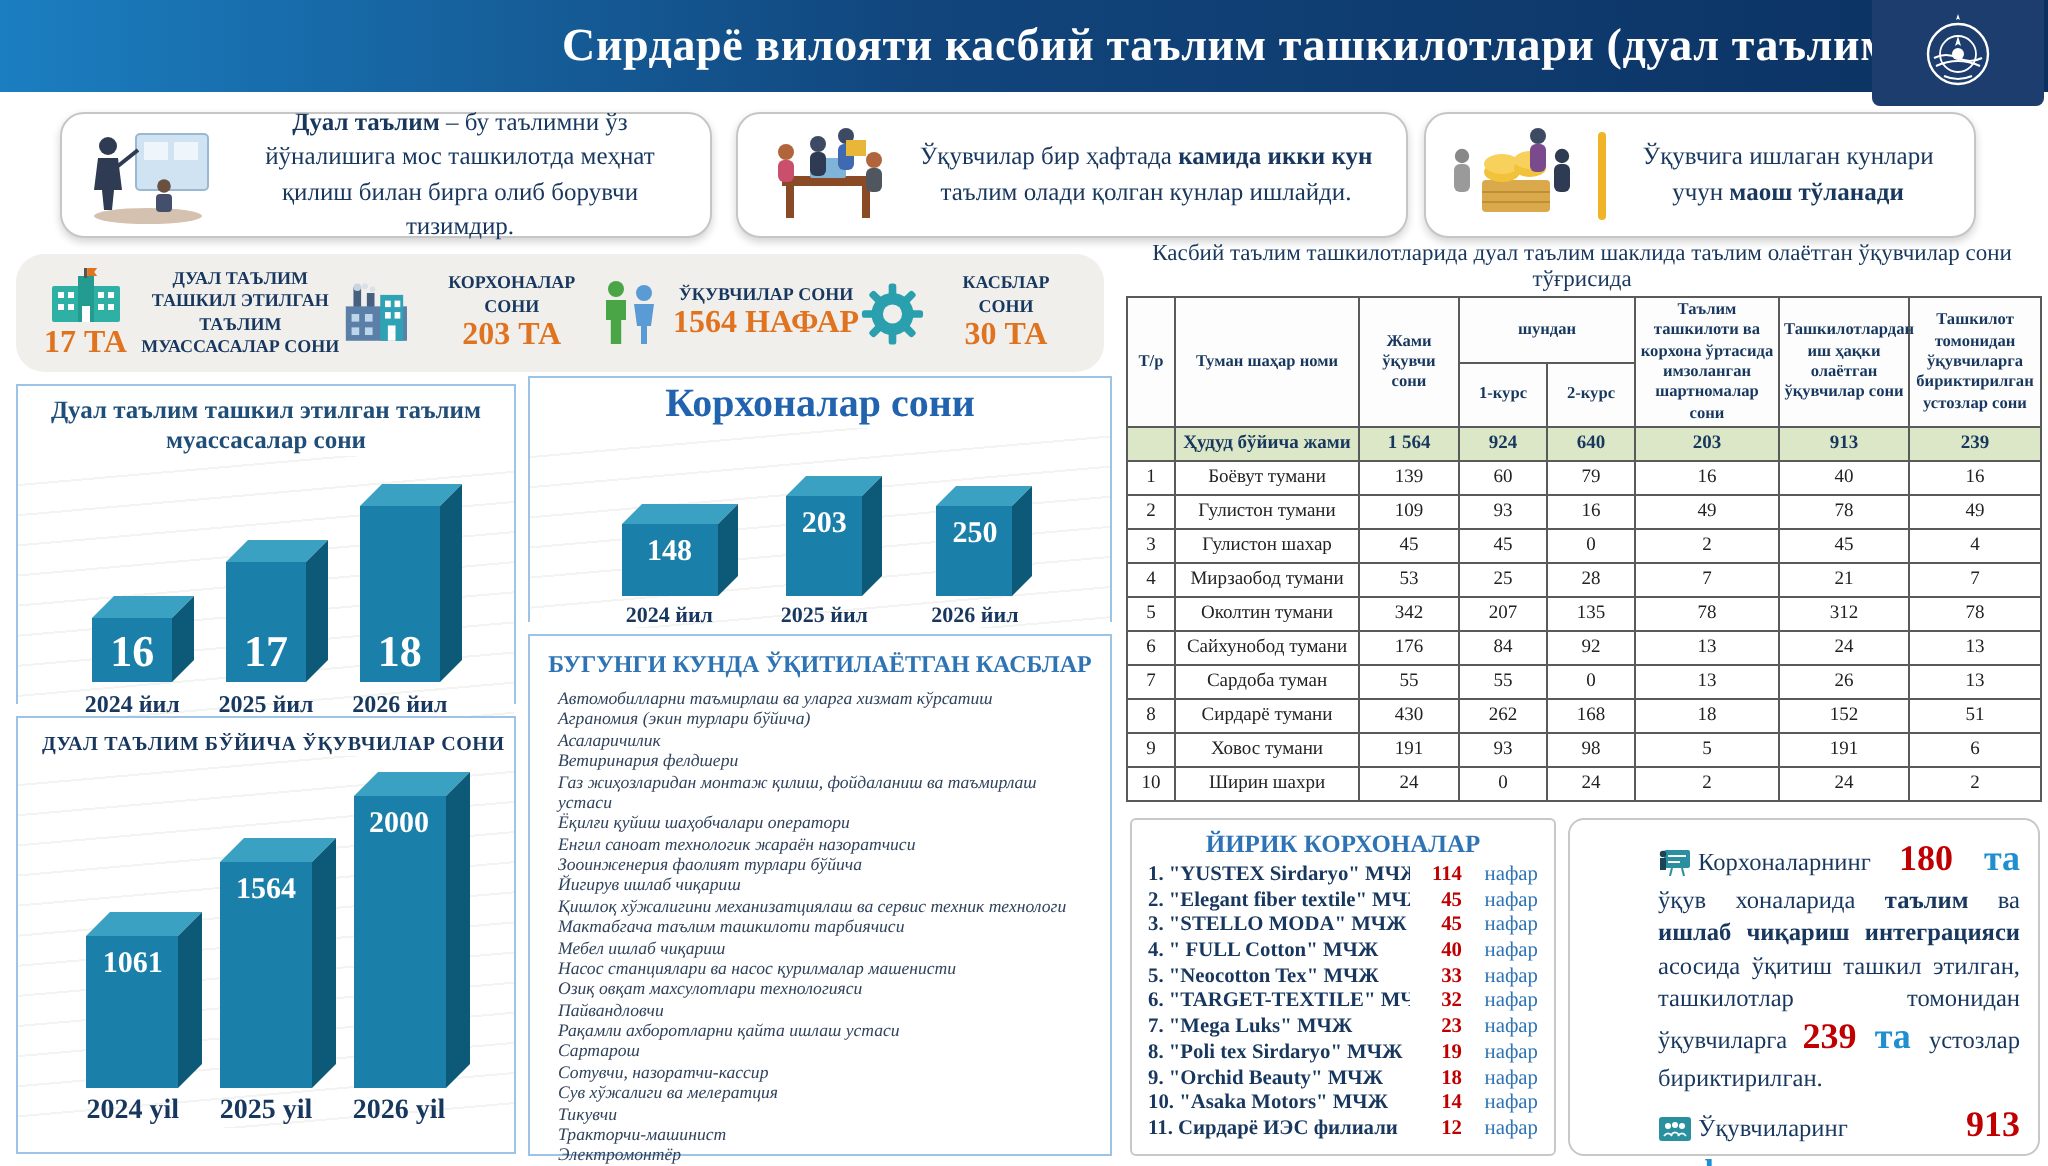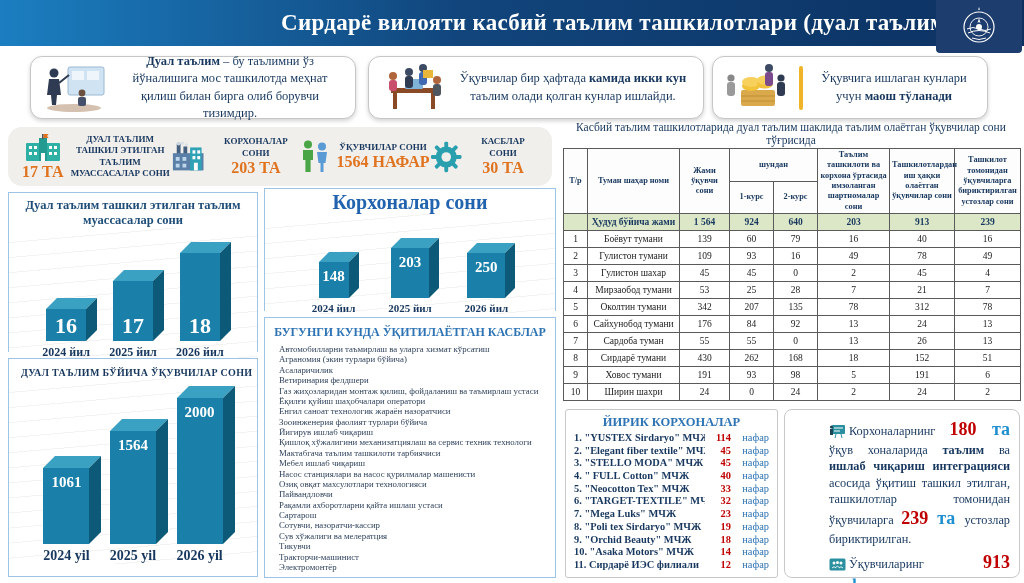--- a/index.html
+++ b/index.html
@@ -49,21 +49,21 @@
   .bar3d::before { content:""; position:absolute; left:0; bottom:100%; width:100%; height:var(--d);
                    background:#3ba1c2; transform:skewX(-45deg); transform-origin:0 100%; }
   .bar3d::after  { content:""; position:absolute; left:100%; top:0; width:var(--d); height:100%;
                    background:#0d5a78; transform:skewY(-45deg); transform-origin:0 0; }
   .bar-val { position:absolute; left:0; right:0; text-align:center; color:#fff; font-weight:bold; z-index:2; }
   .bar-val.bottom { bottom:2px; } .bar-val.top { top:6px; }
   .bar-label { font-weight:bold; color:#17375e; margin-top:4px; white-space:nowrap; }
 
   .profs-title { font-size:12px; font-weight:bold; color:#2e74b5; text-align:center; padding:7px 0 4px; }
   .profs-list { list-style:none; padding:0 8px 0 14px; }
-  .profs-list li { font-size:8.8px; color:#30435c; line-height:1.18; }
+  .profs-list li { font-size:8.8px; color:#30435c; line-height:1.18;font-style:italic; }
 
   
   .tbl-title { position:absolute; left:560px; top:121px; width:462px; text-align:center;
                font-size:11.5px; font-weight:normal; color:#17375e; line-height:1.15; }
   .tbl-wrap { position:absolute; left:563px; top:148px; width:457px; }
   table.data { border-collapse:collapse; width:100%; table-layout:fixed; }
   table.data th, table.data td { border:1px solid #5a5a5a; text-align:center; vertical-align:middle; padding:1px 2px; }
   table.data th { font-size:8.3px; font-weight:bold; color:#17375e; background:#fdfdfd; line-height:1.25; }
   table.data td { font-size:9.5px; color:#222; height:17px; }
   table.data tr.total td { background:#dbe7c6; font-weight:bold; color:#17375e; }
@@ -277,21 +277,21 @@
           </div>
           <div class="bar-label" style="font-size: 12px;">2026 йил</div>
         </div>
       </div>
   </div>
 
   <div class="panel panel-chart2">
     <div class="chart2-title">Корхоналар сони</div>
     <div class="bars" style="height: 100px;">
         <div class="bar-wrap">
-          <div class="bar3d" style="height: 36px; width: 30px; --d: 10px;">
+          <div class="bar3d" style="height: 36px; width: 48px; --d: 10px;">
             <span class="bar-val top" style="font-size: 15px;">148</span>
           </div>
           <div class="bar-label" style="font-size: 11px;">2024 йил</div>
         </div>
         <div class="bar-wrap">
           <div class="bar3d" style="height: 50px; width: 38px; --d: 10px;">
             <span class="bar-val top" style="font-size: 15px;">203</span>
           </div>
           <div class="bar-label" style="font-size: 11px;">2025 йил</div>
         </div>

